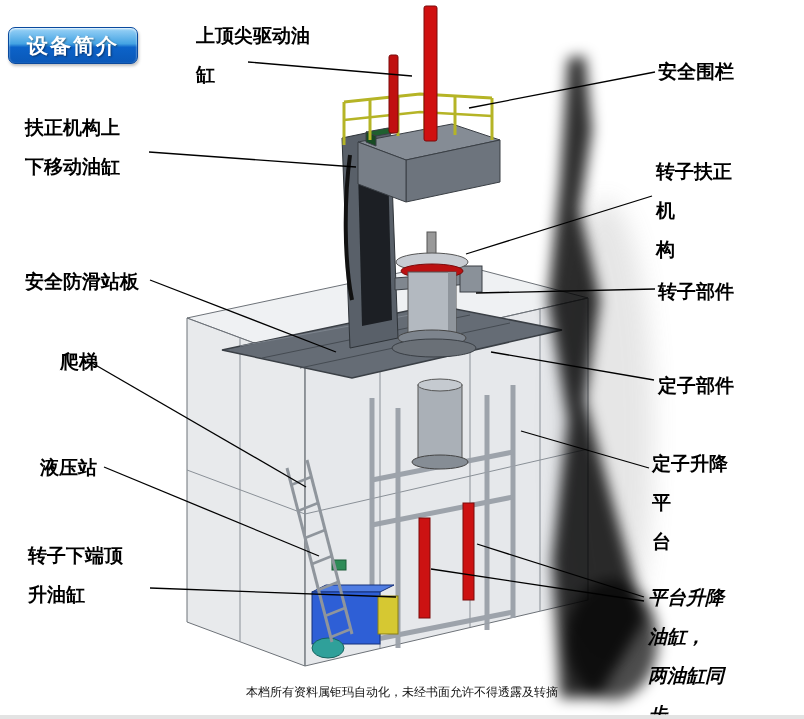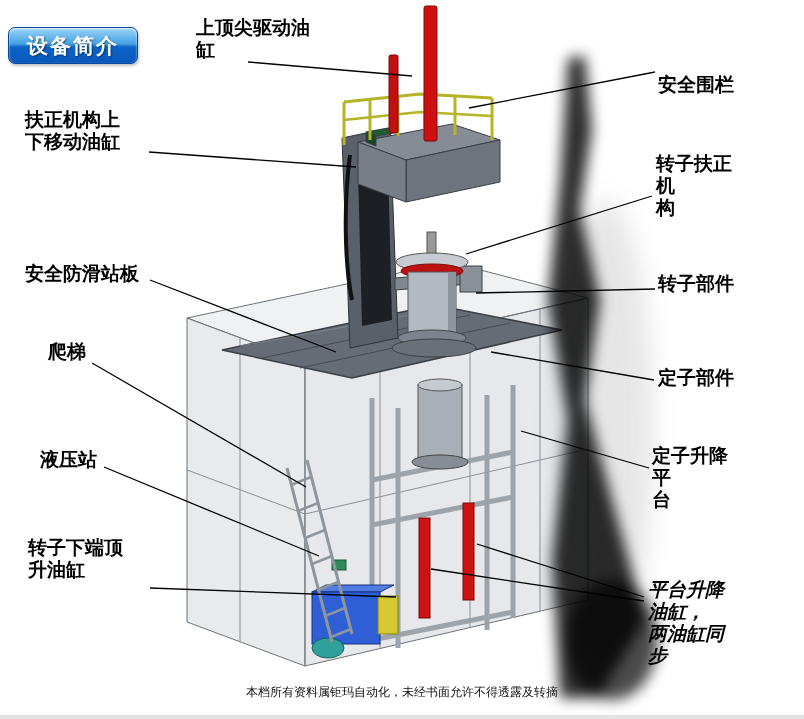--- a/index.html
+++ b/index.html
@@ -11,21 +11,21 @@
     position:absolute; left:8px; top:27px; width:130px; height:37px;
     border-radius:7px; border:1px solid #0a4a9e;
     background:linear-gradient(#9bd3f7 0%, #44a3e3 45%, #0c63c9 55%, #0a58b8 100%);
     box-shadow: inset 0 1px 2px rgba(255,255,255,.85), 1px 2px 3px rgba(0,0,0,.25);
     display:flex; align-items:center; justify-content:center;
     color:#fff; font-size:21px; font-weight:bold; letter-spacing:2px;
     text-shadow:1px 1px 2px rgba(0,0,0,.45);
   }
   .label {
     position:absolute; font-size:19px; font-weight:bold; color:#000;
-    white-space:pre-line; line-height:22px;
+    white-space:pre-line; line-height:39px;
   }
   .watermark {
     position:absolute; left:0; top:684px; width:804px; text-align:center;
     font-size:12px; color:#111;
   }
   .bottom-edge { position:absolute; left:0; top:715px; width:804px; height:4px; background:#e3e3e3; }
 </style>
 </head>
 <body>
 
@@ -169,28 +169,28 @@
       <line x1="150" y1="588" x2="396" y2="597"></line>
       <line x1="644" y1="597" x2="477" y2="544"></line>
       <line x1="644" y1="601" x2="431" y2="569"></line>
     </g>
   </svg>
 
   <div class="badge">设备简介</div>
 
   <div class="label" style="left:196px; top:16px;">上顶尖驱动油
 缸</div>
-  <div class="label" style="left:658px; top:73px;">安全围栏</div>
+  <div class="label" style="left:658px; top:52px;">安全围栏</div>
   <div class="label" style="left:25px;  top:108px;">扶正机构上
 下移动油缸</div>
   <div class="label" style="left:656px; top:152px;">转子扶正机
 构</div>
   <div class="label" style="left:25px;  top:262px;">安全防滑站板</div>
   <div class="label" style="left:658px; top:272px;">转子部件</div>
-  <div class="label" style="left:48px;  top:342px;font-family:Liberation Mono, monospace;">爬梯</div>
+  <div class="label" style="left:60px;  top:342px;">爬梯</div>
   <div class="label" style="left:658px; top:368px;font-family:Liberation Mono, monospace;">定子部件</div>
   <div class="label" style="left:40px;  top:448px;">液压站</div>
   <div class="label" style="left:652px; top:444px;">定子升降平
 台</div>
   <div class="label" style="left:28px;  top:536px;">转子下端顶
 升油缸</div>
   <div class="label" style="left:648px; top:578px;font-style:italic;">平台升降油缸，
 两油缸同步</div>
 
   <div class="watermark">本档所有资料属钜玛自动化，未经书面允许不得透露及转摘</div>

